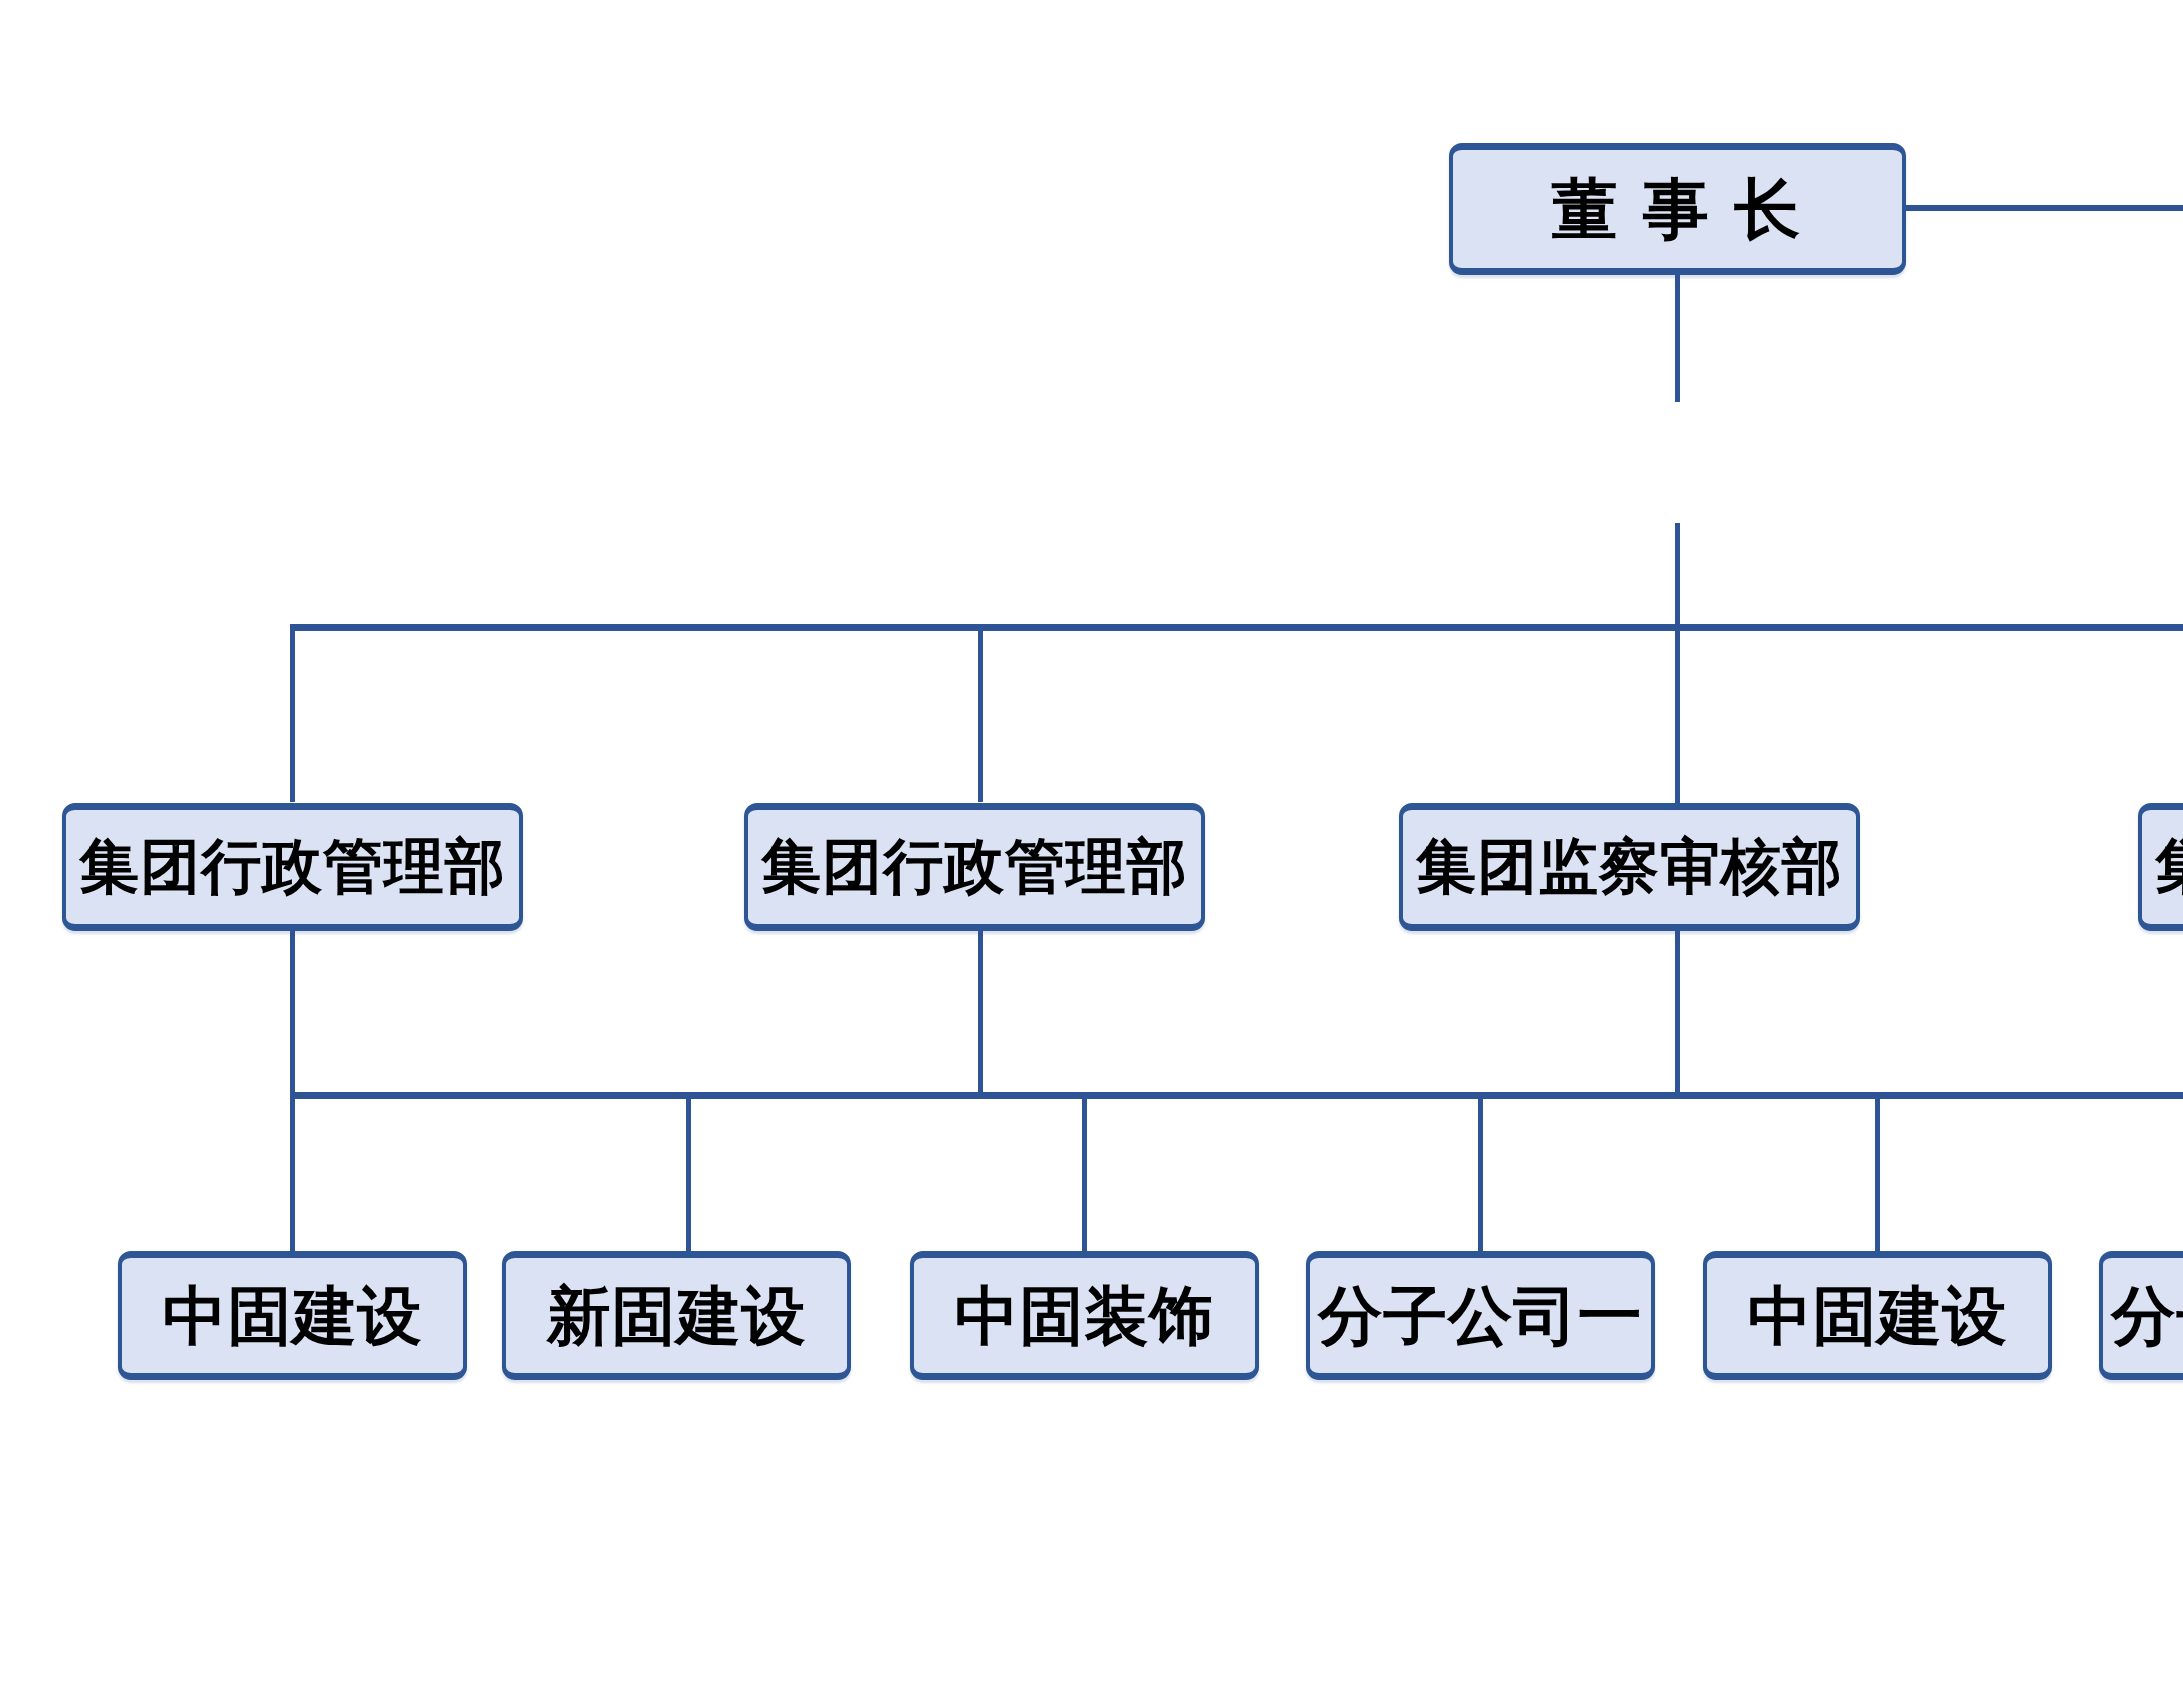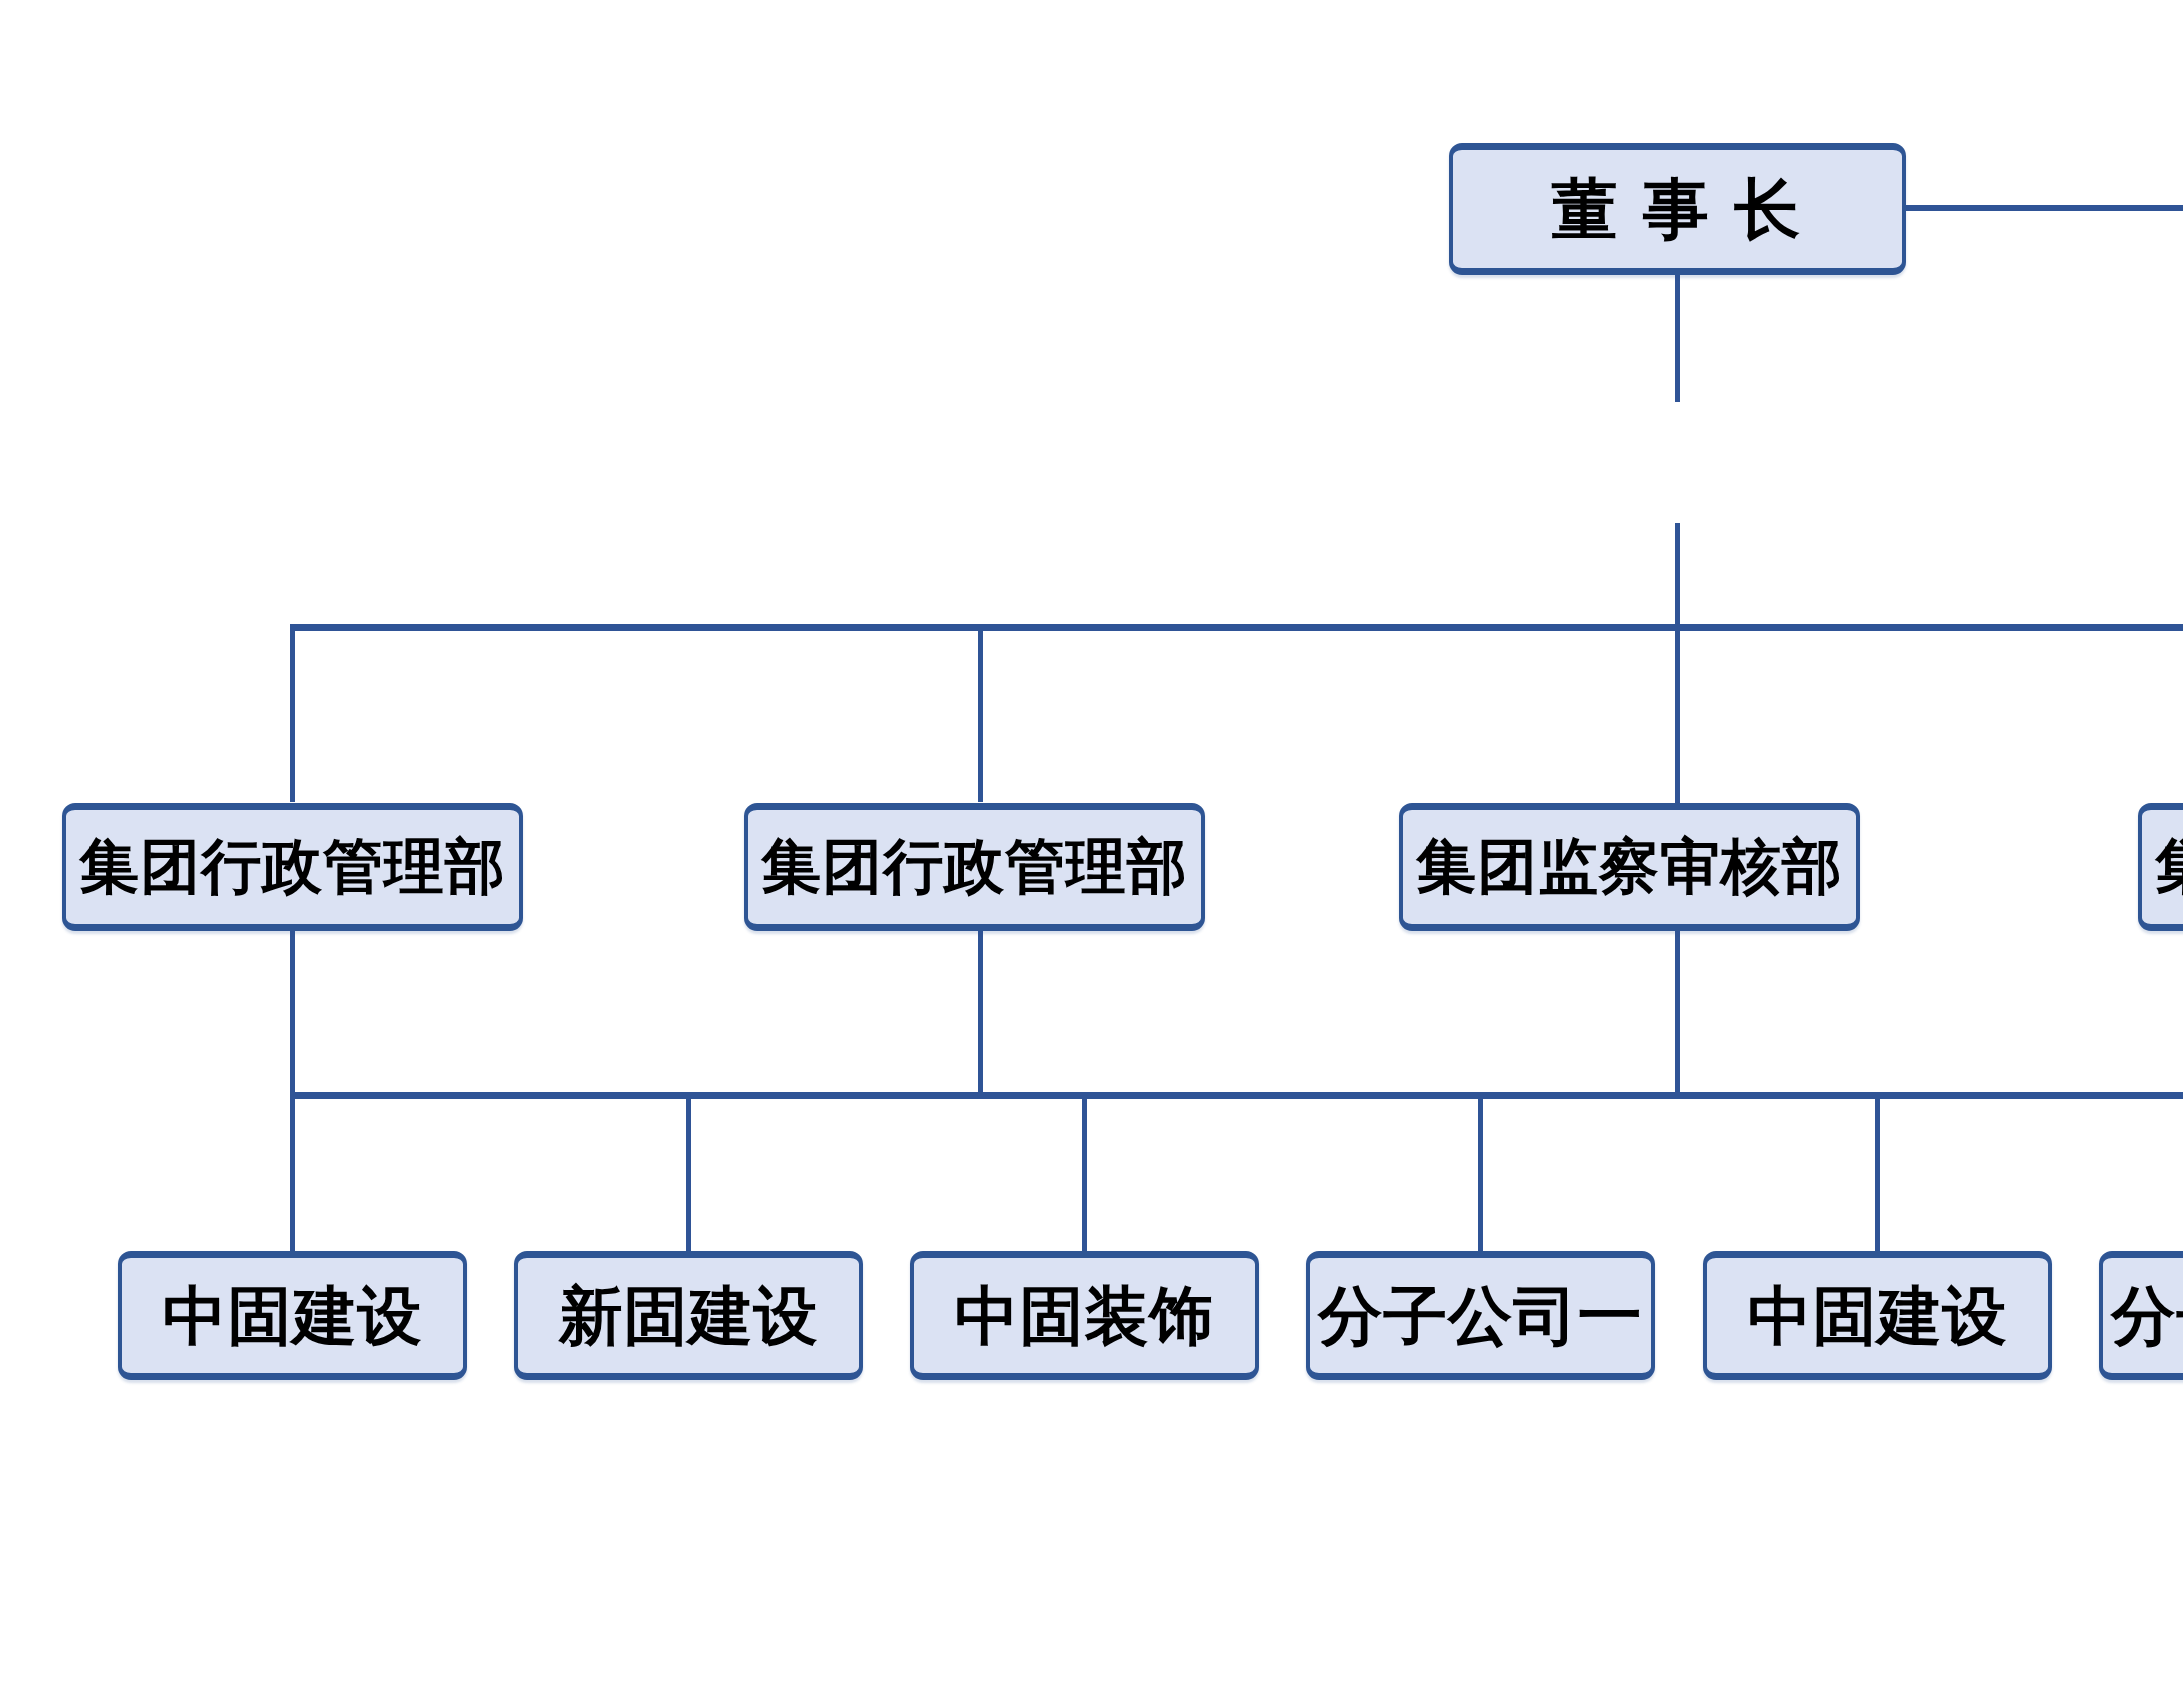--- a/index.html
+++ b/index.html
@@ -48,21 +48,21 @@
   .n-president { left: 1449px; top: 402px;  width: 457px; height: 121px; }
 
   .n-dept { top: 803px; width: 461px; height: 128px; }
   .n-dept-0 { left: 62px; }
   .n-dept-1 { left: 744px; }
   .n-dept-2 { left: 1399px; }
   .n-dept-3 { left: 2138px; }
 
   .n-sub { top: 1251px; width: 349px; height: 129px; }
   .n-sub-0 { left: 118px; }
-  .n-sub-1 { left: 514px; }
+  .n-sub-1 { left: 502px; }
   .n-sub-2 { left: 910px; }
   .n-sub-3 { left: 1306px; }
   .n-sub-4 { left: 1703px; }
   .n-sub-5 { left: 2099px; }
 
   
   .c-chair-pres    { left: 1675px; top: 275px;  width: 5.2px;   height: 127px; }
   .c-chair-right-h { left: 1906px; top: 205px;  width: 469px; height: 6.1px; }
   .c-pres-bus      { left: 1675px; top: 523px; width: 5.2px;   height: 280px; }
 

